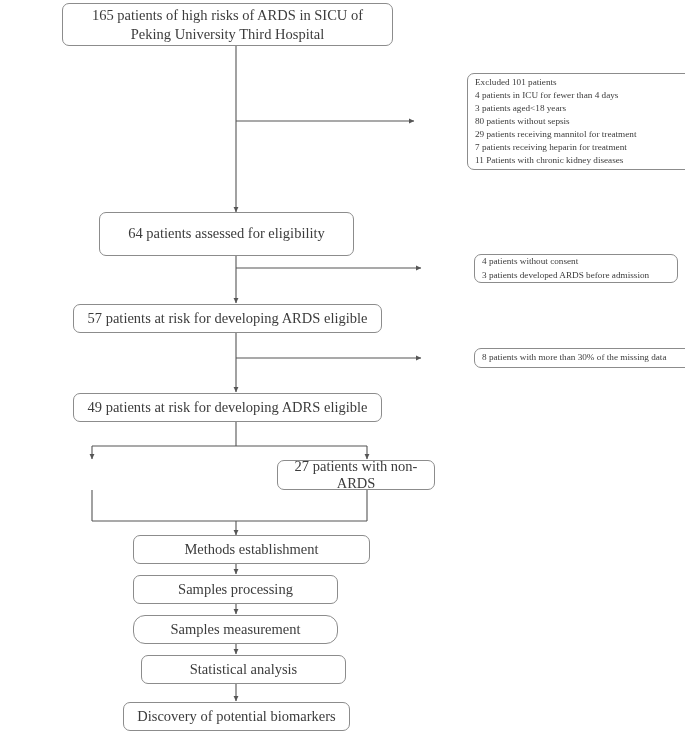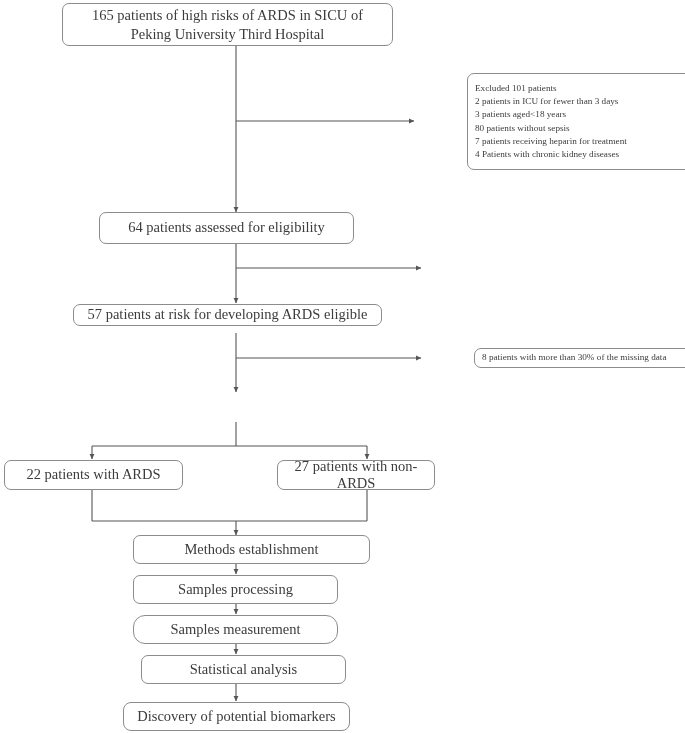--- a/index.html
+++ b/index.html
@@ -109,32 +109,32 @@
       <line x1="236" y1="644" x2="236" y2="654" marker-end="url(#arrow)"></line>
       <line x1="236" y1="684" x2="236" y2="701" marker-end="url(#arrow)"></line>
     </g>
   </svg>
 
   <div class="node multiline" style="left:62px; top:3px; width:331px; height:43px;">
     <span class="txt">165 patients of high risks of ARDS in SICU of
 Peking University Third Hospital</span>
   </div>
 
-  <div class="node" style="left:99px; top:212px; width:255px; height:32px;">
+  <div class="node" style="left:99px; top:212px; width:255px; height:44px;">
     <span class="txt">64 patients assessed for eligibility</span>
   </div>
 
-  <div class="node" style="left:73px; top:304px; width:309px; height:22px;">
+  <div class="node" style="left:73px; top:304px; width:309px; height:29px;">
     <span class="txt">57 patients at risk for developing ARDS eligible</span>
   </div>
 
+  <div class="node" style="left:73px; top:393px; width:309px; height:29px;">
+    <span class="txt">49 patients at risk for developing ADRS eligible</span>
+  </div>
 
-  <div class="node" style="left:4px; top:460px; width:179px; height:30px;">
-    <span class="txt">22 patients with ARDS</span>
-  </div>
 
   <div class="node" style="left:277px; top:460px; width:158px; height:30px;">
     <span class="txt">27 patients with non-ARDS</span>
   </div>
 
   <div class="node" style="left:133px; top:535px; width:237px; height:29px;">
     <span class="txt">Methods establishment</span>
   </div>
 
   <div class="node" style="left:133px; top:575px; width:205px; height:29px;">
@@ -142,31 +142,36 @@
   </div>
 
   <div class="node" style="left:133px; top:615px; width:205px; height:29px;border-radius:12px;">
     <span class="txt">Samples measurement</span>
   </div>
 
   <div class="node" style="left:133px; top:655px; width:205px; height:29px;margin-left:8px;">
     <span class="txt">Statistical analysis</span>
   </div>
 
-  <div class="node" style="left:123px; top:702px; width:227px; height:29px;border-radius:8px;">
+  <div class="node" style="left:123px; top:702px; width:227px; height:29px;">
     <span class="txt">Discovery of potential biomarkers</span>
   </div>
 
   <div class="side" style="left:419px; top:73px; width:262px; height:97px;">
     <span class="ln">Excluded 101 patients</span>
-    <span class="ln">2 patients in ICU for fewer than 3 days</span>
+    <span class="ln">4 patients in ICU for fewer than 4 days</span>
     <span class="ln">3 patients aged&lt;18 years</span>
     <span class="ln">80 patients without sepsis</span>
+    <span class="ln">29 patients receiving mannitol for treatment</span>
     <span class="ln">7 patients receiving heparin for treatment</span>
-    <span class="ln">4 Patients with chronic kidney diseases</span>
+    <span class="ln">11 Patients with chronic kidney diseases</span>
   </div>
 
+  <div class="side" style="left:426px; top:254px; width:204px; height:29px;">
+    <span class="ln">4 patients without consent</span>
+    <span class="ln">3 patients developed ARDS before admission</span>
+  </div>
 
   <div class="side" style="left:426px; top:348px; width:228px; height:20px;">
     <span class="ln">8 patients with more than 30% of the missing data</span>
   </div>
 
 </div>
 
 </body></html>

